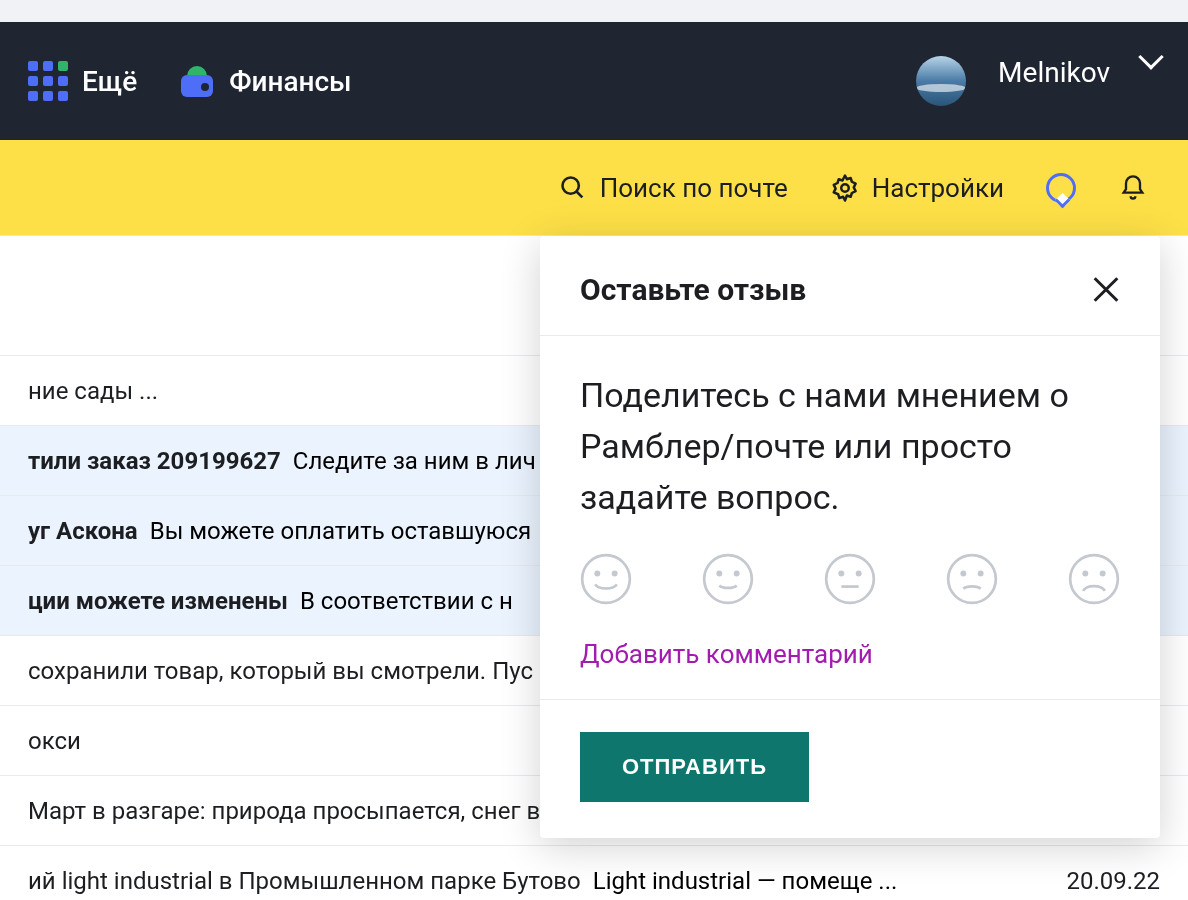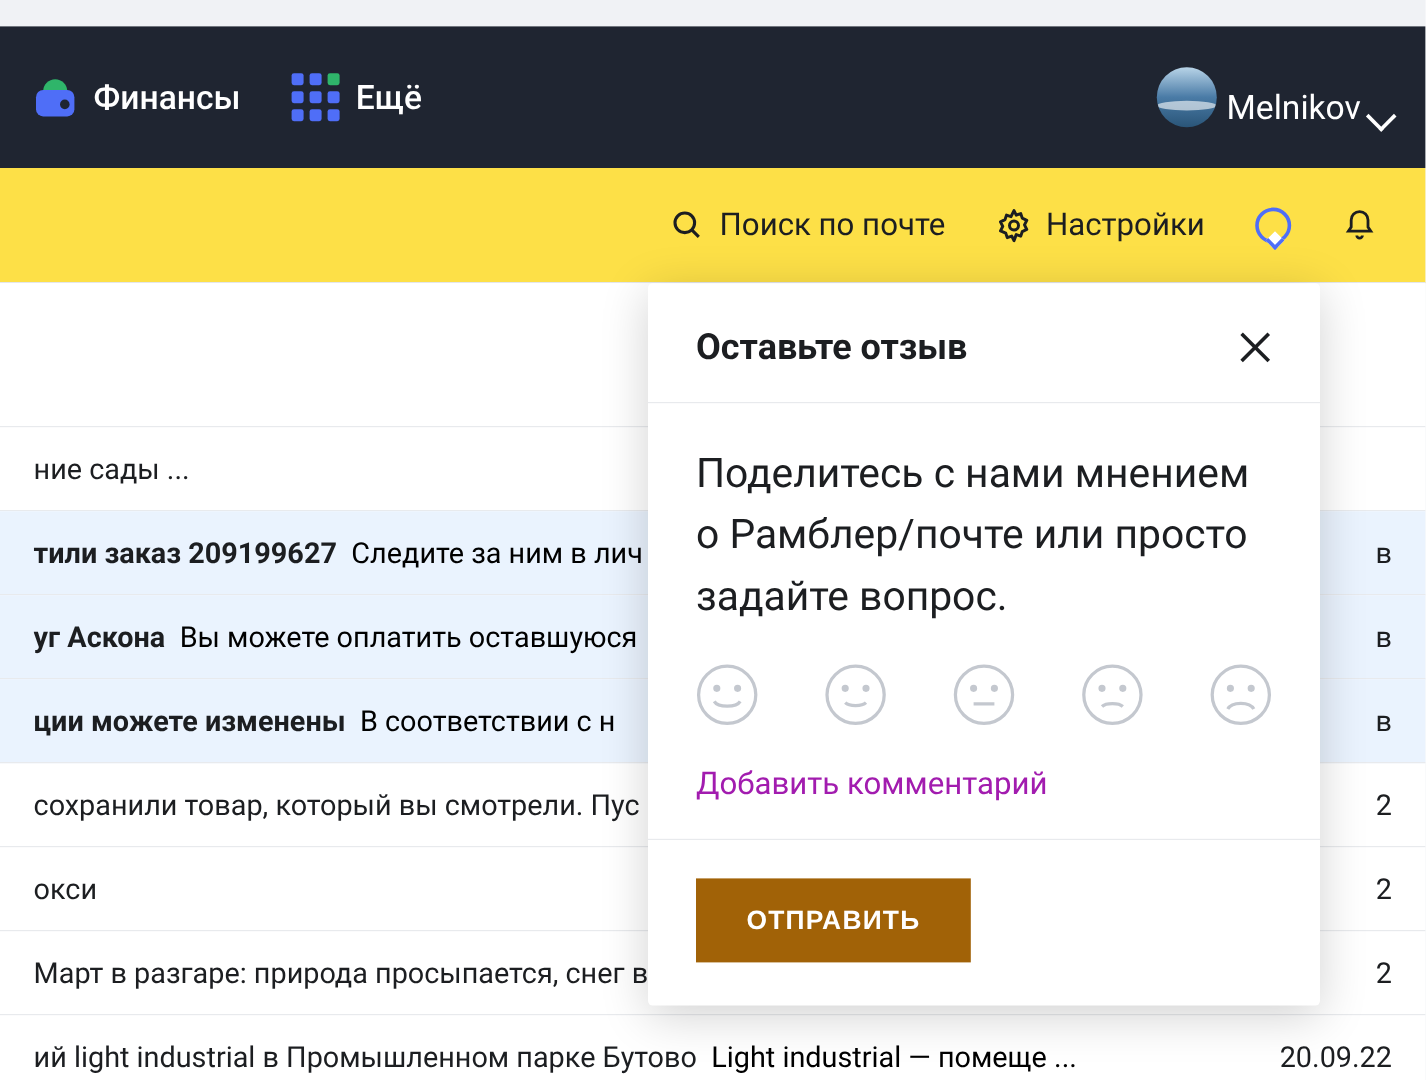--- a/index.html
+++ b/index.html
@@ -68,22 +68,22 @@
     display:grid;
     grid-template-columns: repeat(3, 10px);
     grid-template-rows: repeat(3, 10px);
     gap:5px;
   }
   .grid-icon span { width:10px; height:10px; border-radius:2px; }
   .grid-icon .g1{background:#2fb56a;}
   .grid-icon .g2{background:#4f6ef7;}
   .header-right {
     display:flex;
-    align-items:flex-end;
-    gap:8px;
+    align-items:flex-start;
+    gap:32px;
     color:#fff;
     font-size:28px;
     cursor:pointer;
   }
   .avatar {
     width:50px; height:50px;
     border-radius:50%;
     background: linear-gradient(180deg,#b8d4e8 0%,#4a7ba6 50%,#2a5578 100%);
     position:relative;
     overflow:hidden;
@@ -167,21 +167,21 @@
   .mail-preview { color:#000000; }
   .mail-date { color:#1c1e21; font-size:24px; flex-shrink:0; margin-left:20px; }
   .mail-row.highlight .mail-date { color:#1c1e21; }
   .spacer-row { height:120px; border-bottom:1px solid #e8eaed; background:#fff; }
 
   
   .popup {
     position:absolute;
     top:236px;
     left:540px;
-    width:560px;
+    width:620px;
     background:#fff;
     box-shadow:0 8px 40px rgba(0,0,0,0.18);
     border-radius:4px;
     z-index:100;
   }
   .popup-header {
     display:flex;
     justify-content:space-between;
     align-items:center;
     padding:36px 40px 28px;
@@ -228,55 +228,55 @@
   .smiley svg { width:100%; height:100%; }
   .comment-link {
     font-size:26px;
     color:#a21caf;
     cursor:pointer;
   }
   .popup-footer {
     padding:32px 40px 36px;
   }
   .submit-btn {
-    background:#a16207;
+    background:#0f766e;
     color:#fff;
     border:none;
     padding:22px 42px;
     font-size:22px;
     font-weight:600;
     letter-spacing:1px;
     cursor:pointer;
   }
 </style>
 </head>
 <body>
 
 <div class="header">
   <div class="header-left">
-    <div class="nav-item">
-      <span class="wallet-icon">
-          <span class="wallet-dot"></span>
-        </span>
-      <span>Финансы</span>
-    </div>
     <div class="nav-item">
       <span class="grid-icon">
         <span class="g2"></span>
           <span class="g2"></span>
           <span class="g1"></span>
         <span class="g2"></span>
           <span class="g2"></span>
           <span class="g2"></span>
         <span class="g2"></span>
           <span class="g2"></span>
           <span class="g2"></span>
       </span>
       <span>Ещё</span>
     </div>
+    <div class="nav-item">
+      <span class="wallet-icon">
+          <span class="wallet-dot"></span>
+        </span>
+      <span>Финансы</span>
+    </div>
   </div>
   <div class="header-right">
     <span class="avatar"></span>
     <span>Melnikov</span>
     <span class="chevron-down"></span>
   </div>
 </div>
 
 <div class="toolbar">
   <div class="tool-item">

